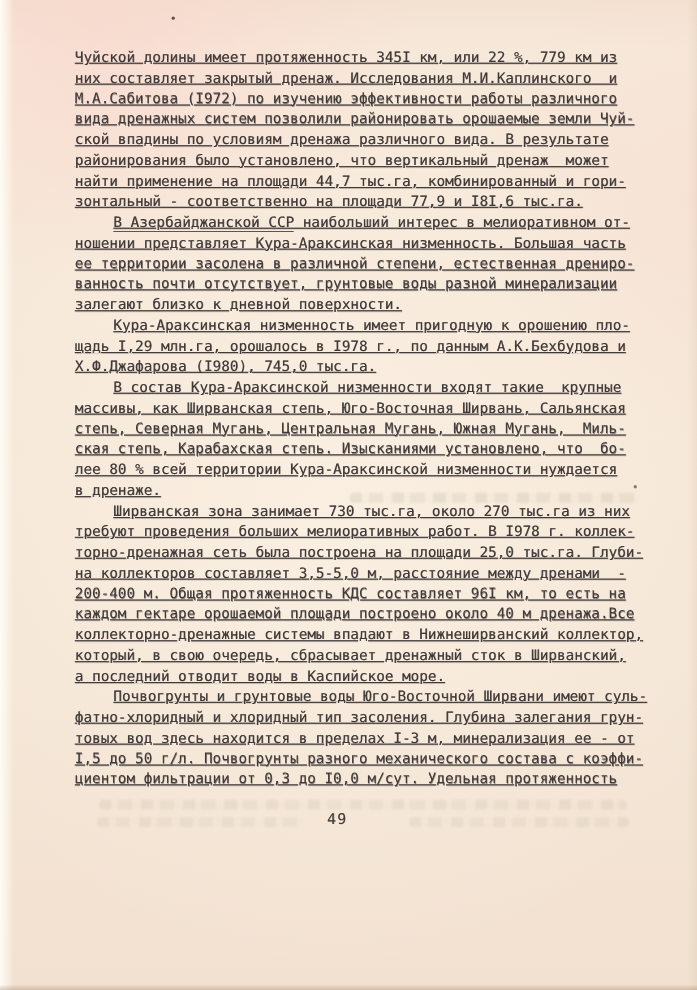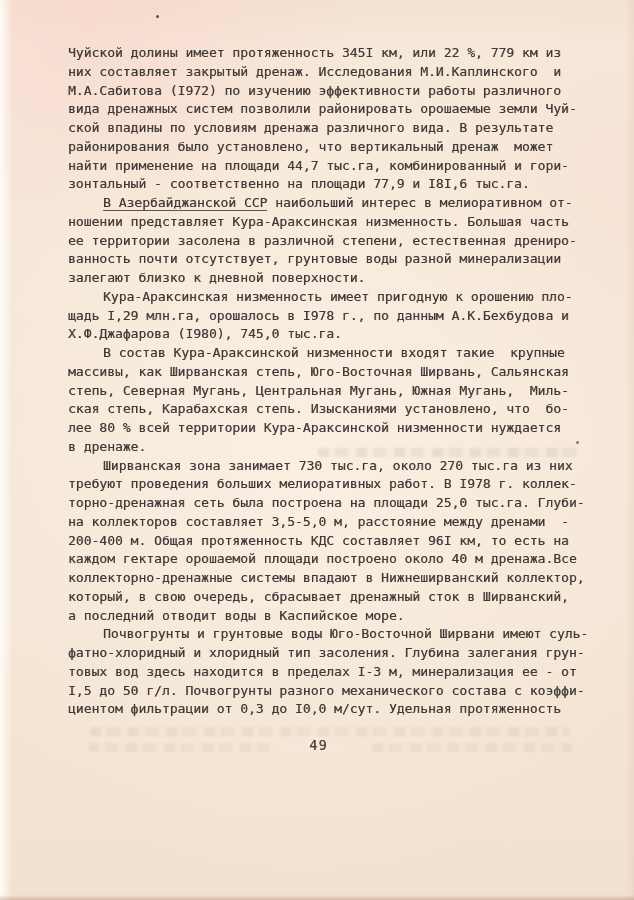--- a/index.html
+++ b/index.html
@@ -47,28 +47,28 @@
     top: 44px;
     width: 525px;
     color: #3f3938;
     font-size: 13px;
     line-height: 18.75px;
     white-space: pre;
     text-shadow: 0.4px 0.3px 0.45px rgba(63,57,56,0.55);
   }
   .para { margin: 0; }
   .para.indented .line:first-child { text-indent: 35px; }
-  .line { height: 18.75px; }
+  .line { height: 18.75px; text-decoration: underline; }
   .u {
     border-bottom: 1px solid rgba(63,57,56,0.85);
   }
   .page-number {
     position: absolute;
     top: 737px;
-    left: 68px;
+    left: 56px;
     width: 501px;
     text-align: center;
     color: #454039;
     font-size: 13.5px;
     letter-spacing: 1px;
     text-shadow: 0.4px 0.3px 0.45px rgba(63,57,56,0.5);
   }
   .smudge {
     position: absolute;
     height: 9px;

